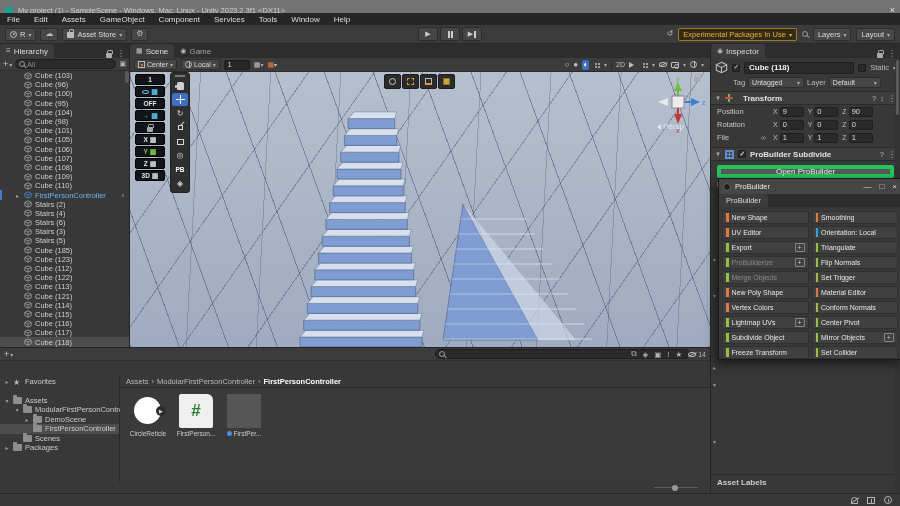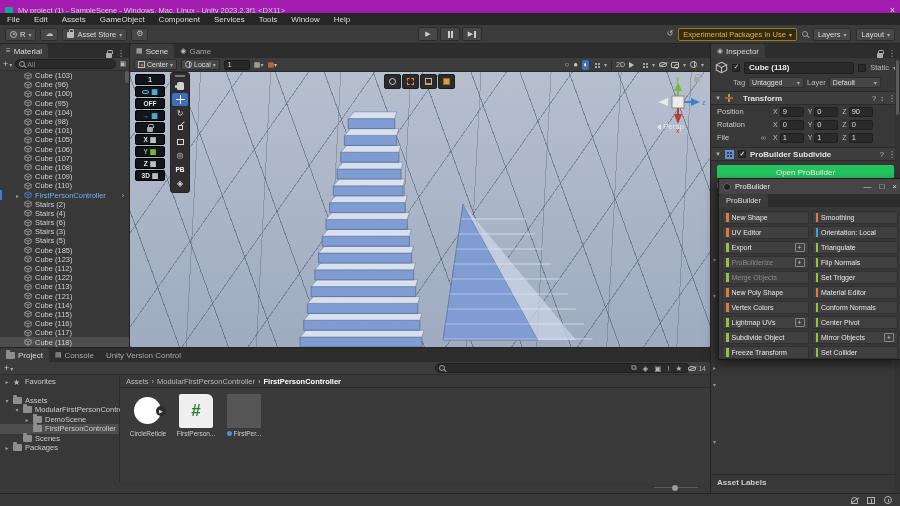--- a/index.html
+++ b/index.html
@@ -1,21 +1,21 @@
 <!DOCTYPE html>
 <html><head>
 <meta charset="utf-8">
 <style>
   * { margin:0; padding:0; box-sizing:border-box; }
   html,body { width:900px; height:506px; overflow:hidden; background:#383838;
     font-family:"Liberation Sans", sans-serif; color:#d2d2d2; }
   #app { position:relative; width:900px; height:506px; }
 
   
-  #titlebar { position:absolute; top:0; left:0; width:900px; height:21px; background:#a21caf;
+  #titlebar { position:absolute; top:0; left:0; width:900px; height:21px; background:#737373;
     display:flex; align-items:center; gap:5px; padding:0 5px; z-index:60; }
   .u-logo { width:8px; height:8px; background:#17a398; border-radius:1px; }
   #titlebar .wtitle { font-size:7.5px; color:#cfcfcf; white-space:nowrap; }
   #titlebar .wclose { margin-left:auto; color:#e0e0e0; font-size:9px; line-height:9px; }
 
   
   #menubar { position:absolute; top:13px; left:0; width:900px; height:12px; background:#262626;
     display:flex; align-items:center; z-index:60; }
   .menu-item { font-size:8px; color:#dddddd; padding:0 7px; }
 
@@ -175,21 +175,21 @@
   .helpq { font-size:7.5px; color:#bbbbbb; }
   .trow { display:flex; align-items:center; gap:2px; padding:1.5px 4px 1.5px 6px; }
   .trow .rowlbl { width:42px; font-size:7.5px; color:#c8c8c8; }
   .axis { font-size:7px; color:#bbbbbb; margin-left:2px; }
   .numf { width:24px; height:10px; background:#2a2a2a; border:1px solid #1f1f1f; border-radius:2px;
     font-size:7.5px; color:#dddddd; display:flex; align-items:center; padding:0 2px; }
   .linkico { font-size:7px; color:#aaaaaa; width:8px; }
   .pbmf-ico { width:9px; height:9px; border:1px solid #5f8fd0;
     background-image:linear-gradient(#5f8fd0 1px, transparent 1px), linear-gradient(90deg,#5f8fd0 1px, transparent 1px);
     background-size:3px 3px; }
-  .openbtn { margin:4px 6px 2px 6px; height:13px; background:#585858; border:7px solid #22c55e; border-radius:2px;
+  .openbtn { margin:4px 6px 2px 6px; height:13px; background:#585858; border:4px solid #22c55e; border-radius:2px;
     font-size:8px; color:#ececec; display:flex; align-items:center; justify-content:center;text-align:center; }
   .note { font-size:6.5px; color:#b5b5b5; padding:1px 6px; white-space:nowrap; overflow:hidden; }
   .ghost-fold { position:absolute; left:2px; font-size:6px; color:#909090; }
   #assetlabels { position:absolute; left:0; right:0; top:430px; border-top:1px solid #2a2a2a;
     padding:3px 6px; font-size:8px; font-weight:bold; color:#cccccc; background:#383838; }
   .vscroll { position:absolute; right:0; top:14px; bottom:0; width:5px; background:#333333; }
   .vscroll .thumb { position:absolute; top:2px; left:1px; width:3px; height:55px; background:#5a5a5a; border-radius:2px; }
 
   
   #pbwindow { position:absolute; left:718px; top:178px; width:184px; height:182px; background:#383838;
@@ -340,21 +340,21 @@
         <span>Layout</span>
         <span class="caret">▾</span>
       </div>
     </div>
   </div>
 
   <div id="hierarchy">
     <div class="tabbar">
       <div class="tab">
         <span class="glyph">≡</span>
-        <span>Material</span>
+        <span>Hierarchy</span>
       </div>
       <div class="tab-icons">
         <span class="lockico"></span>
         <span class="kebab">⋮</span>
       </div>
     </div>
     <div class="searchrow">
       <span class="plusbtn">
           <span>+</span>
           <span class="caret">▾</span>
@@ -1160,33 +1160,20 @@
           <div class="pbbtn green">
             <span class="cbar"></span>
             <span>Set Collider</span>
 
           </div>
         </div>
     </div>
   </div>
 
   <div id="projectpanel">
-    <div class="tabbar">
-      <div class="tab">
-        <span class="ticon"></span>
-        <span>Project</span>
-      </div>
-      <div class="tab inactive">
-        <span class="glyph" style="font-size:7px;">▤</span>
-        <span>Console</span>
-      </div>
-      <div class="tab inactive">
-        <span>Unity Version Control</span>
-      </div>
-    </div>
     <div id="ptoolbar">
       <span class="plusbtn">
           <span>+</span>
           <span class="caret">▾</span>
         </span>
       <div id="psearch">
         <span class="magico"></span>
       </div>
       <div class="pt-icons">
         <span class="pticon">⧉</span>

